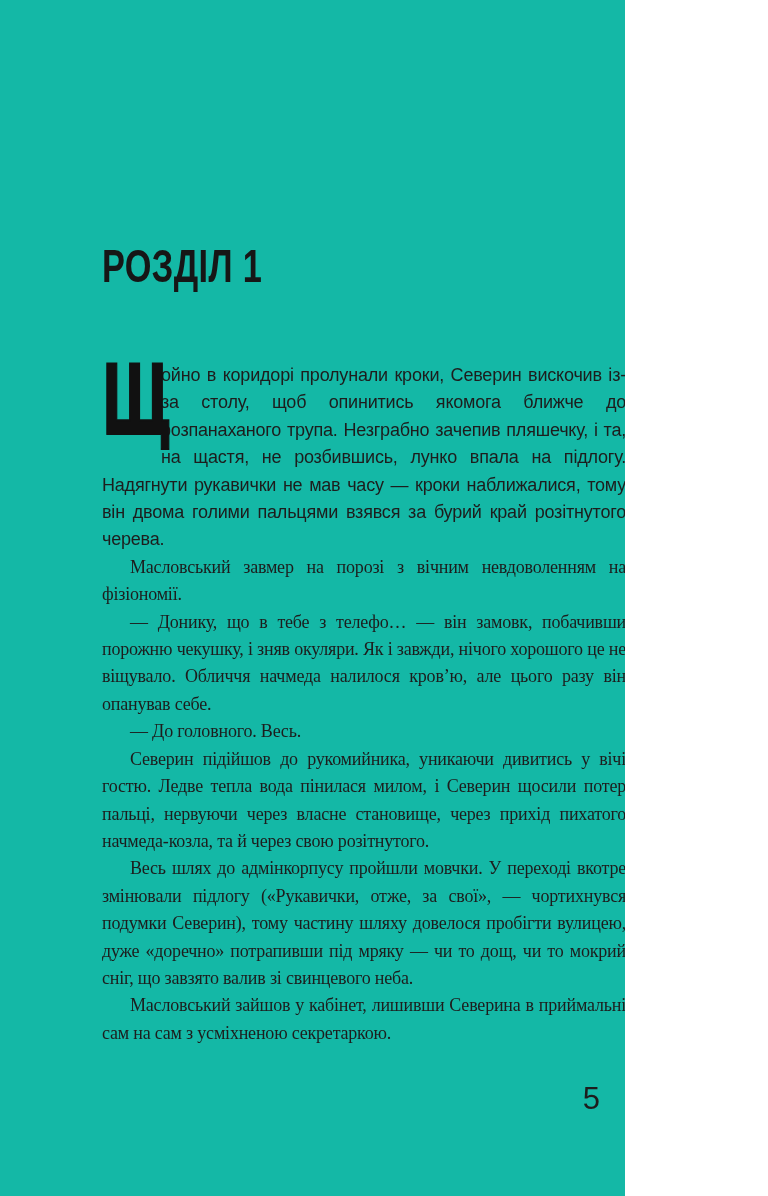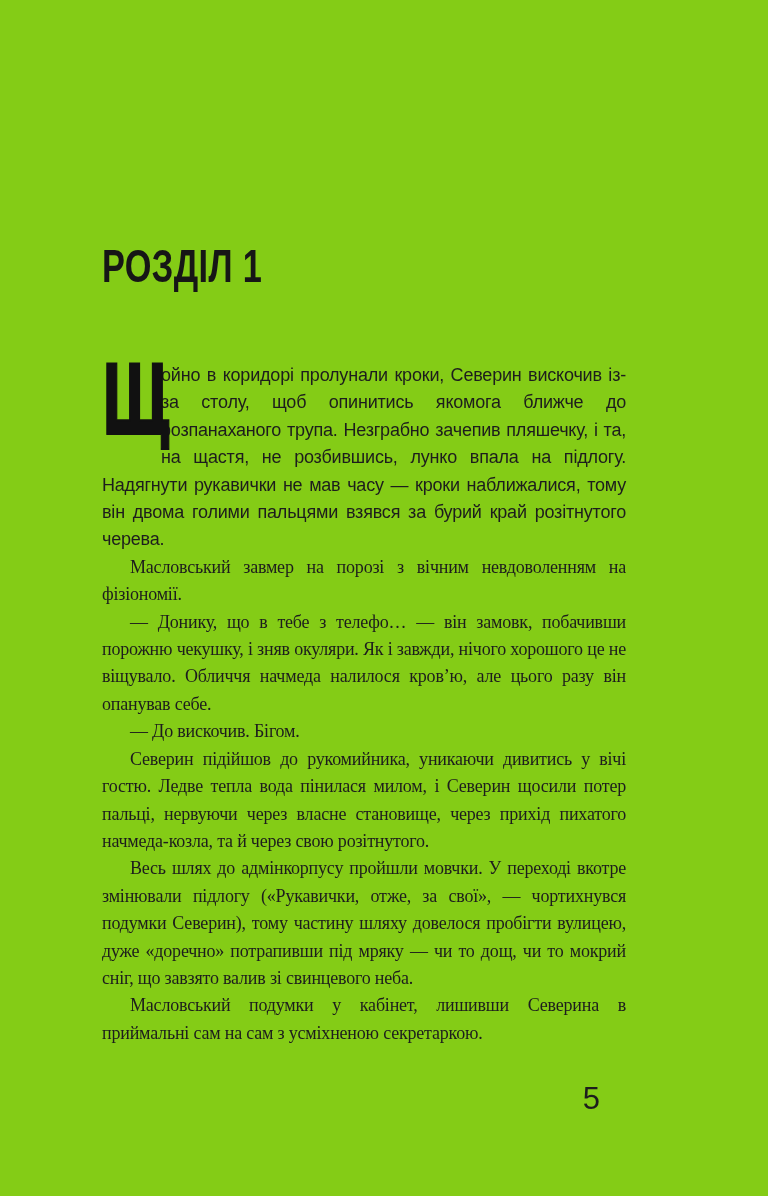--- a/index.html
+++ b/index.html
@@ -2,23 +2,23 @@
 <html><head>
 <meta charset="utf-8">
 <style>
   html, body {
     margin: 0;
     padding: 0;
     background: #ffffff;
   }
   .page {
     position: relative;
-    width: 768px;
+    width: 625px;
     height: 1196px;
-    background: #84cc16;
+    background: #14b8a6;
     font-family: "Liberation Sans", "DejaVu Sans", sans-serif;
     color: #1d1d1d;
     overflow: hidden;
   }
   .chapter-heading {
     position: absolute;
     left: 102px;
     top: 211px;
     font-size: 47px;
     font-weight: 700;
@@ -84,21 +84,21 @@
 <div class="page">
 
   <h1 class="chapter-heading">РОЗДІЛ 1</h1>
 
   <div class="body-text">
       <p class="para"><span class="dropcap">
           <span class="dropcap-glyph">Щ</span>
         </span>ойно в коридорі пролунали кроки, Северин вискочив із-за столу, щоб опинитись якомога ближче до розпанаханого трупа. Незграбно зачепив пляшечку, і та, на щастя, не розбившись, лунко впала на підлогу. Надягнути рукавички не мав часу — кроки наближалися, тому він двома голими пальцями взявся за бурий край розітнутого черева.</p>
       <p class="para indent">Масловський завмер на порозі з вічним невдоволенням на фізіономії.</p>
       <p class="para indent">— Донику, що в тебе з телефо… — він замовк, побачивши порожню чекушку, і зняв окуляри. Як і завжди, нічого хорошого це не віщувало. Обличчя начмеда налилося кров’ю, але цього разу він опанував себе.</p>
-      <p class="para indent">— До вискочив. Бігом.</p>
+      <p class="para indent">— До головного. Весь.</p>
       <p class="para indent">Северин підійшов до рукомийника, уникаючи дивитись у вічі гостю. Ледве тепла вода пінилася милом, і Северин щосили потер пальці, нервуючи через власне становище, через прихід пихатого начмеда-козла, та й через свою розітнутого.</p>
       <p class="para indent">Весь шлях до адмінкорпусу пройшли мовчки. У переході вкотре змінювали підлогу («Рукавички, отже, за свої», — чортихнувся подумки Северин), тому частину шляху довелося пробігти вулицею, дуже «доречно» потрапивши під мряку — чи то дощ, чи то мокрий сніг, що завзято валив зі свинцевого неба.</p>
-      <p class="para indent">Масловський подумки у кабінет, лишивши Северина в приймальні сам на сам з усміхненою секретаркою.</p>
+      <p class="para indent">Масловський зайшов у кабінет, лишивши Северина в приймальні сам на сам з усміхненою секретаркою.</p>
     </div>
 
   <div class="page-number">5</div>
 
 </div>
 
 </body></html>

